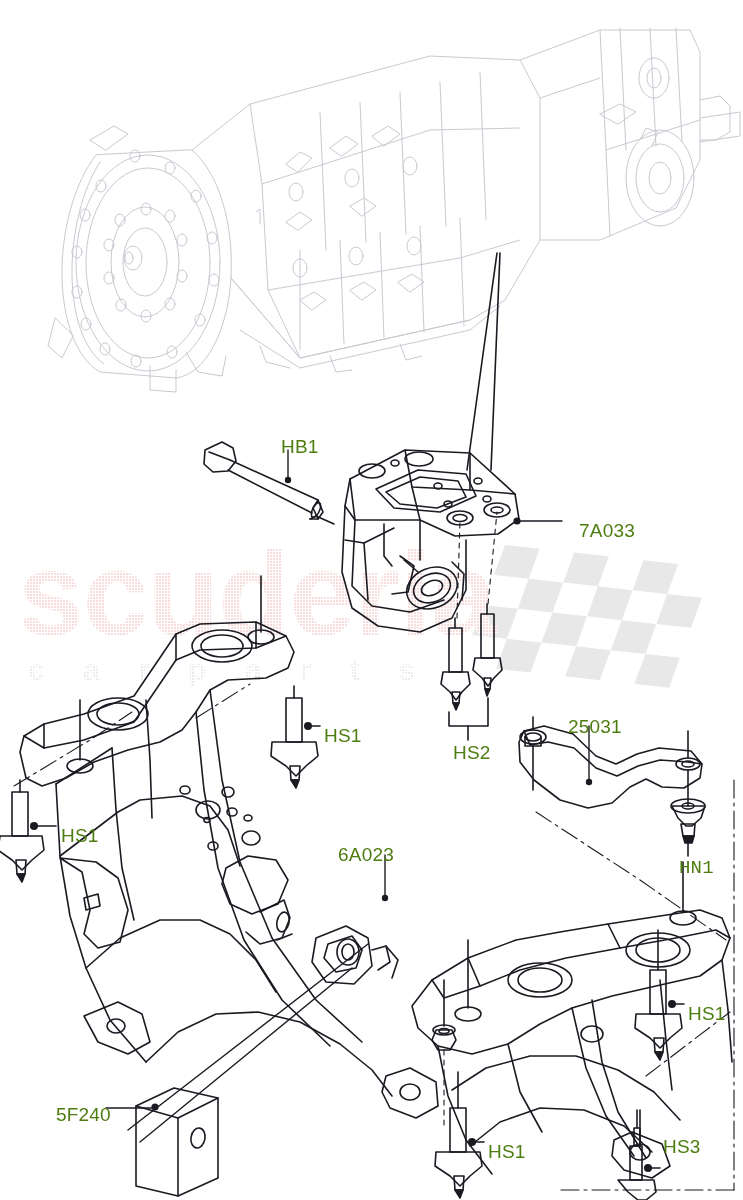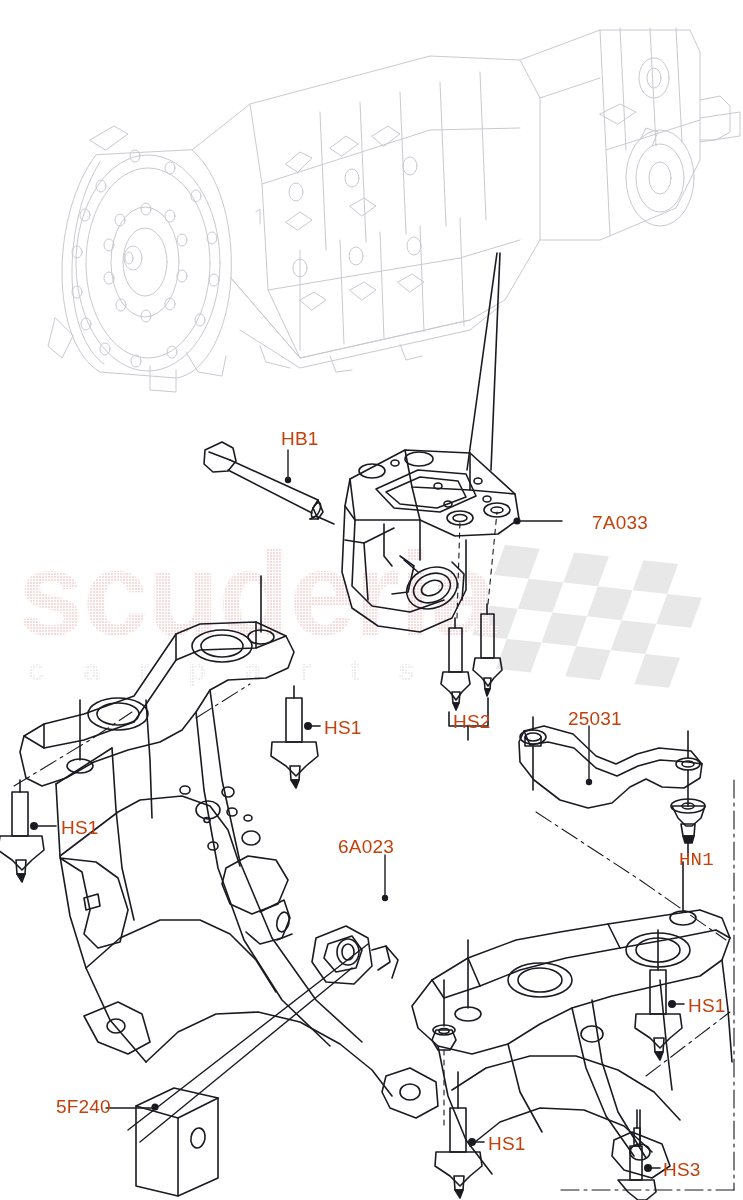--- a/index.html
+++ b/index.html
@@ -1,21 +1,21 @@
 <!DOCTYPE html>
 <html><head>
 <meta charset="utf-8">
 <style>
   html,body{margin:0;padding:0;background:#ffffff;}
   body{width:743px;height:1200px;position:relative;overflow:hidden;
        font-family:"Liberation Sans", sans-serif;}
   #stage{position:absolute;inset:0;width:743px;height:1200px;}
   svg.layer{position:absolute;left:0;top:0;width:743px;height:1200px;}
-  .lbl{position:absolute;color:#c2410c;font-size:19px;font-family:"Liberation Sans",sans-serif;
-       letter-spacing:.2px;white-space:nowrap;}
+  .lbl{position:absolute;color:#4d7c0f;font-size:19px;font-family:"Liberation Sans",sans-serif;
+       letter-spacing:.2px;white-space:nowrap;margin-top:8px;}
   .wm-text{font-family:"Liberation Sans",sans-serif;font-weight:bold;}
 </style>
 </head>
 <body>
 
 <div id="stage">
 
   <svg class="layer" viewBox="0 0 743 1200">
     <defs>
       <pattern id="dotty" width="3" height="3" patternUnits="userSpaceOnUse">
@@ -431,25 +431,25 @@
         <path d="M646 1076 L730 1012"></path>
       </g>
       <g stroke-width="1.1" stroke-dasharray="18 5 3 5">
         <path d="M734 780 L734 1190"></path>
         <path d="M734 1190 L560 1190"></path>
       </g>
     </g>
   </svg>
 
   <div class="lbl" style="left:281px;top:428px;">HB1</div>
-  <div class="lbl" style="left:592px;top:512px;">7A033</div>
-  <div class="lbl" style="left:453px;top:711px;">HS2</div>
+  <div class="lbl" style="left:579px;top:512px;">7A033</div>
+  <div class="lbl" style="left:453px;top:734px;">HS2</div>
   <div class="lbl" style="left:568px;top:708px;">25031</div>
   <div class="lbl" style="left:679px;top:849px;font-family:Liberation Mono, monospace;">HN1</div>
   <div class="lbl" style="left:324px;top:717px;">HS1</div>
   <div class="lbl" style="left:61px;top:817px;">HS1</div>
   <div class="lbl" style="left:688px;top:995px;">HS1</div>
   <div class="lbl" style="left:488px;top:1133px;">HS1</div>
-  <div class="lbl" style="left:663px;top:1159px;">HS3</div>
+  <div class="lbl" style="left:663px;top:1128px;">HS3</div>
   <div class="lbl" style="left:338px;top:836px;">6A023</div>
   <div class="lbl" style="left:56px;top:1096px;text-align:center;">5F240</div>
 
 </div>
 
 </body></html>

